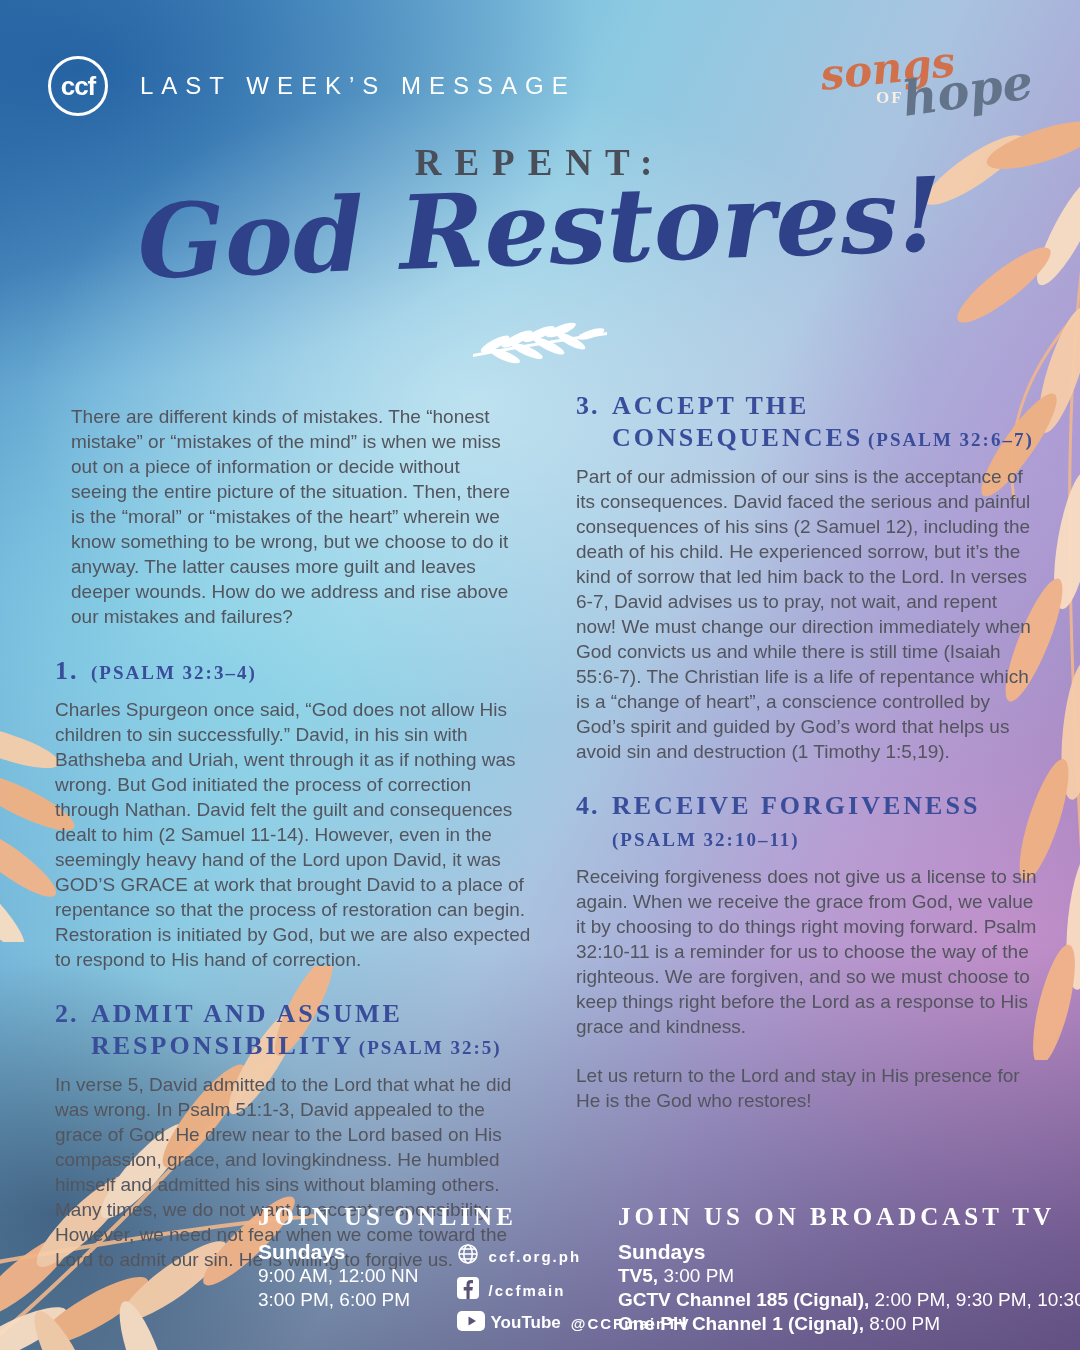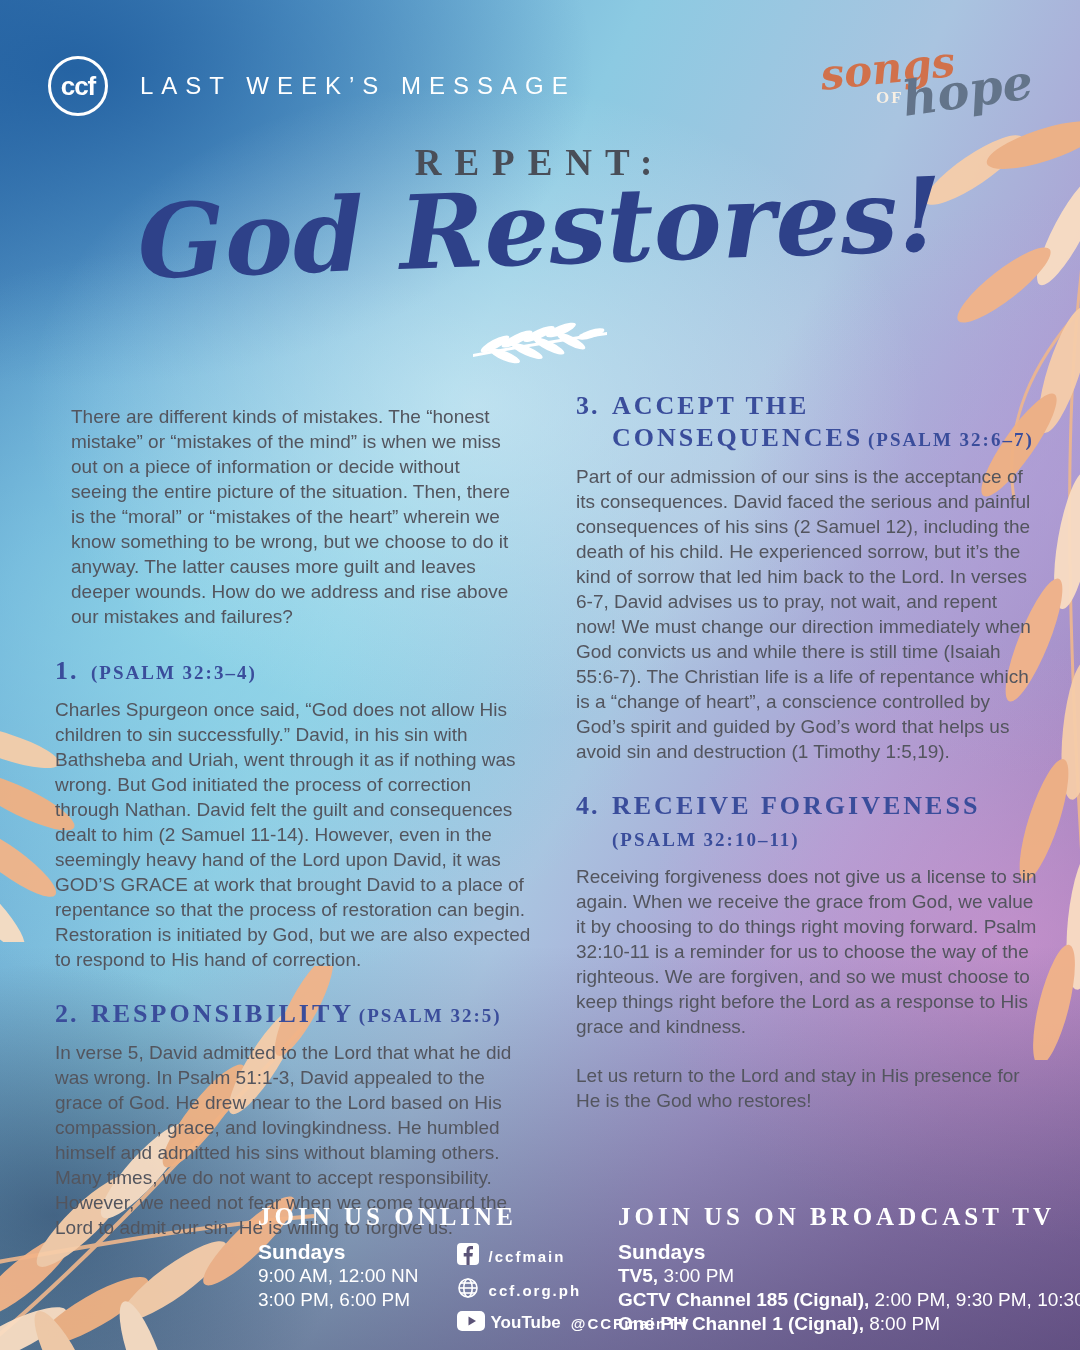--- a/index.html
+++ b/index.html
@@ -179,20 +179,21 @@
           <div><span class="h-main"></span><span class="h-ref">(PSALM 32:3–4)</span></div>
         </div>
       </div>
       <p class="sec-body">Charles Spurgeon once said, “God does not allow His children to sin successfully.” David, in his sin with Bathsheba and Uriah, went through it as if nothing was wrong. But God initiated the process of correction through Nathan. David felt the guilt and consequences dealt to him (2 Samuel 11-14). However, even in the seemingly heavy hand of the Lord upon David, it was GOD’S GRACE at work that brought David to a place of repentance so that the process of restoration can begin. Restoration is initiated by God, but we are also expected to respond to His hand of correction.</p>
     </div>
 
     <div class="section">
       <div class="sec-heading">
         <span class="sec-num">2.</span>
         <div class="sec-lines">
+          <div><span class="h-main">ADMIT AND ASSUME</span></div>
           <div><span class="h-main">RESPONSIBILITY</span> <span class="h-ref">(PSALM 32:5)</span></div>
         </div>
       </div>
       <p class="sec-body">In verse 5, David admitted to the Lord that what he did was wrong. In Psalm 51:1-3, David appealed to the grace of God. He drew near to the Lord based on His compassion, grace, and lovingkindness. He humbled himself and admitted his sins without blaming others. Many times, we do not want to accept responsibility. However, we need not fear when we come toward the Lord to admit our sin. He is willing to forgive us.</p>
     </div>
   </div>
 
   <div class="col col-right">
     <div class="section" style="margin-top:0;">
       <div class="sec-heading">
@@ -220,43 +221,43 @@
 
   <div class="footer-online">
     <div class="footer-heading">JOIN US ONLINE</div>
     <div class="online-row">
       <div class="sched">
         <div class="day">Sundays</div>
         <div>9:00 AM, 12:00 NN</div>
         <div>3:00 PM, 6:00 PM</div>
       </div>
       <div class="links">
-        <div class="link-row">
-          <span>
-            <svg width="22" height="22" viewBox="0 0 22 22">
-              <rect x="0" y="0" width="22" height="22" rx="4" fill="#ffffff"></rect>
-              <path d="M12.6 22 L12.6 13.4 L15.4 13.4 L15.9 10 L12.6 10 L12.6 7.9 C12.6 6.9 13 6.2 14.3 6.2 L16 6.2 L16 3.2 C15.7 3.2 14.7 3.1 13.6 3.1 C11.2 3.1 9.5 4.6 9.5 7.4 L9.5 10 L6.7 10 L6.7 13.4 L9.5 13.4 L9.5 22 Z" fill="#5b5377"></path>
-            </svg>
-          </span>
-          <span class="link-label">/ccfmain</span>
-        </div>
         <div class="link-row">
           <span>
             <svg width="22" height="22" viewBox="0 0 22 22" fill="none" stroke="#ffffff" stroke-width="1.6">
               <circle cx="11" cy="11" r="9"></circle>
               <ellipse cx="11" cy="11" rx="4.2" ry="9"></ellipse>
               <line x1="2" y1="11" x2="20" y2="11"></line>
               <line x1="3.2" y1="6" x2="18.8" y2="6"></line>
               <line x1="3.2" y1="16" x2="18.8" y2="16"></line>
             </svg>
           </span>
           <span class="link-label">ccf.org.ph</span>
         </div>
         <div class="link-row">
           <span>
+            <svg width="22" height="22" viewBox="0 0 22 22">
+              <rect x="0" y="0" width="22" height="22" rx="4" fill="#ffffff"></rect>
+              <path d="M12.6 22 L12.6 13.4 L15.4 13.4 L15.9 10 L12.6 10 L12.6 7.9 C12.6 6.9 13 6.2 14.3 6.2 L16 6.2 L16 3.2 C15.7 3.2 14.7 3.1 13.6 3.1 C11.2 3.1 9.5 4.6 9.5 7.4 L9.5 10 L6.7 10 L6.7 13.4 L9.5 13.4 L9.5 22 Z" fill="#5b5377"></path>
+            </svg>
+          </span>
+          <span class="link-label">/ccfmain</span>
+        </div>
+        <div class="link-row">
+          <span>
             <svg width="28" height="20" viewBox="0 0 28 20">
               <rect x="0" y="0" width="28" height="20" rx="5" fill="#ffffff"></rect>
               <path d="M11.5 5.5 L19 10 L11.5 14.5 Z" fill="#5b5377"></path>
             </svg>
           </span>
           <span class="yt-wordmark">YouTube</span>
           <span class="link-label">@CCFmainTV</span>
         </div>
       </div>
     </div>

